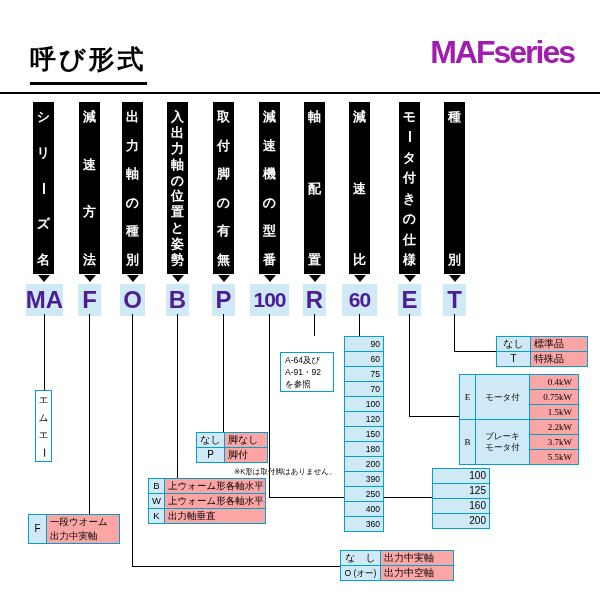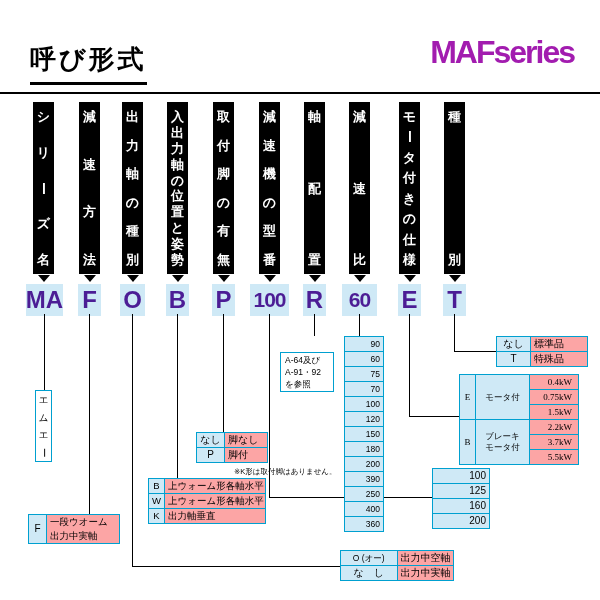--- a/index.html
+++ b/index.html
@@ -350,23 +350,23 @@
         <div>一段ウオーム</div>
         <div>出力中実軸</div>
       </td>
     </tr>
   </tbody>
     </table>
 
   <table class="ctable otable" style="left:340px; top:550px; width:114px;">
     <tbody>
         <tr>
+          <td class="hd" style="width:40px;">な　し</td>
+        <td>出力中実軸</td>
+        </tr>
+    <tr>
           <td class="hd small">O (オー)</td>
         <td>出力中空軸</td>
         </tr>
-    <tr>
-          <td class="hd" style="width:40px;">な　し</td>
-        <td>出力中実軸</td>
-        </tr>
   </tbody>
     </table>
 
 </div>
 
 </body></html>

